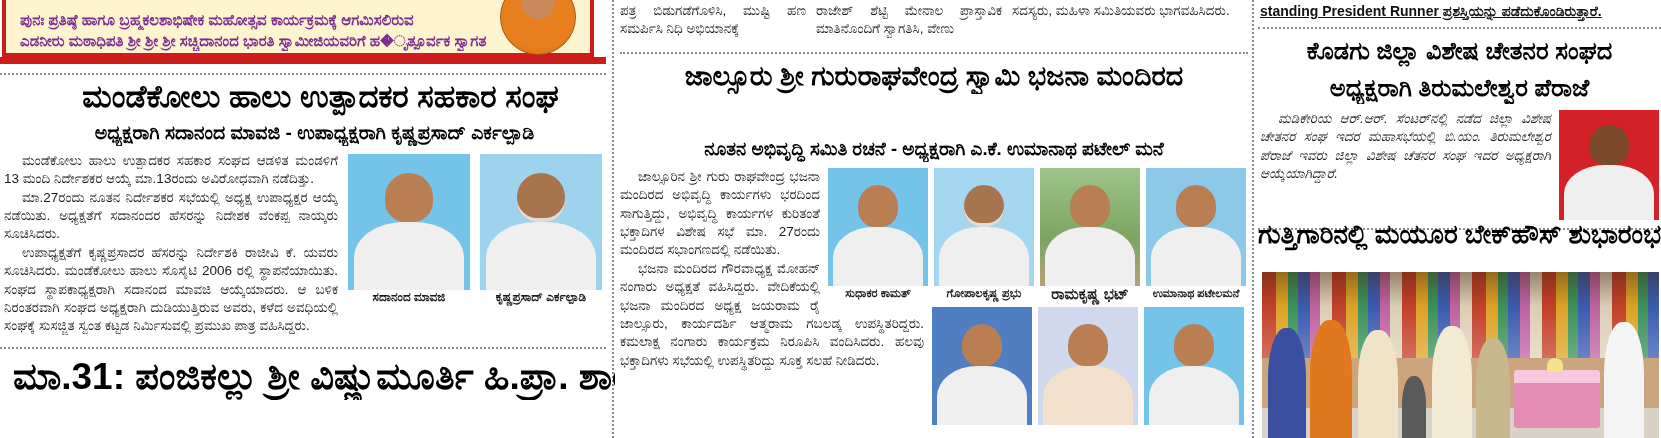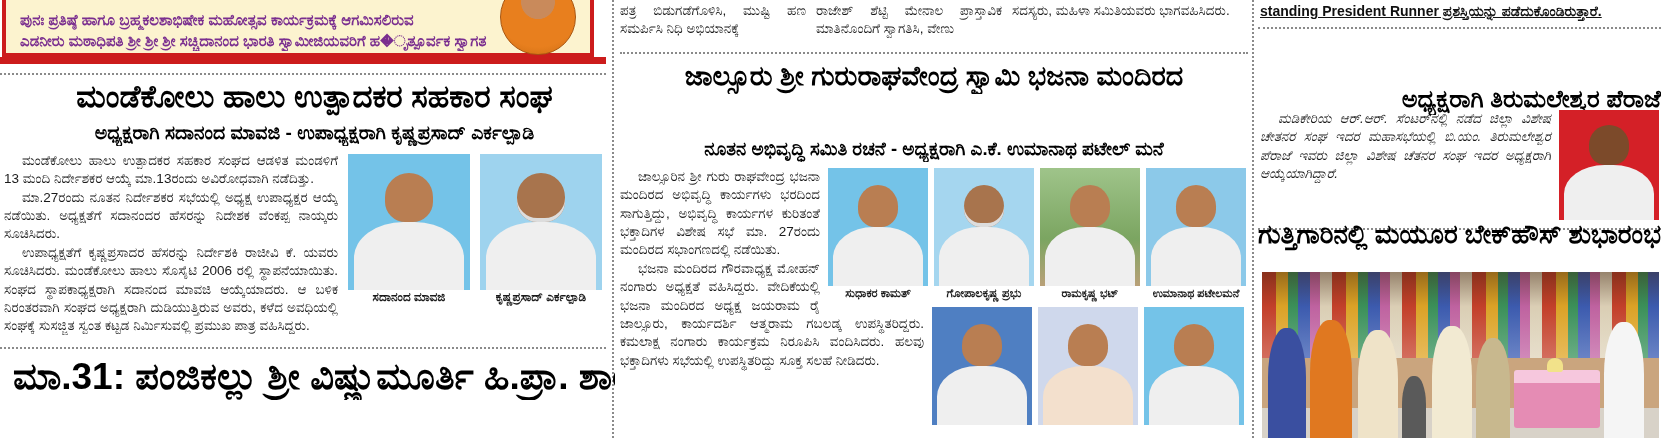--- a/index.html
+++ b/index.html
@@ -61,21 +61,21 @@
     <div class="banner">
       <div class="banner-inner">
         <div class="banner-line" style="margin-top:8px;">ಪುನಃ ಪ್ರತಿಷ್ಠೆ ಹಾಗೂ ಬ್ರಹ್ಮಕಲಶಾಭಿಷೇಕ ಮಹೋತ್ಸವ ಕಾರ್ಯಕ್ರಮಕ್ಕೆ ಆಗಮಿಸಲಿರುವ</div>
         <div class="banner-line">ಎಡನೀರು ಮಠಾಧಿಪತಿ ಶ್ರೀ ಶ್ರೀ ಶ್ರೀ ಸಚ್ಚಿದಾನಂದ ಭಾರತಿ ಸ್ವಾಮೀಜಿಯವರಿಗೆ ಹ�ೃತ್ಪೂರ್ವಕ ಸ್ವಾಗತ</div>
         <div class="swami"></div>
       </div>
     </div>
     <div class="redbar"></div>
     <div class="hrule" style="left:0;top:73px;width:606px;"></div>
 
-    <div class="headline" style="top:78px;font-size:31px;line-height:38px;">ಮಂಡೆಕೋಲು ಹಾಲು ಉತ್ಪಾದಕರ ಸಹಕಾರ ಸಂಘ</div>
+    <div class="headline" style="top:78px;font-size:31px;line-height:38px;margin-left:6px;">ಮಂಡೆಕೋಲು ಹಾಲು ಉತ್ಪಾದಕರ ಸಹಕಾರ ಸಂಘ</div>
     <div class="headline" style="top:120px;font-size:19px;line-height:26px;">ಅಧ್ಯಕ್ಷರಾಗಿ ಸದಾನಂದ ಮಾವಜಿ - ಉಪಾಧ್ಯಕ್ಷರಾಗಿ ಕೃಷ್ಣಪ್ರಸಾದ್ ಎರ್ಕಲ್ಪಾಡಿ</div>
 
     <div style="position:absolute;left:4px;top:152px;width:600px;height:192px;overflow:hidden;" class="body-text">
       <div style="float:right;width:258px;margin:2px 0 2px 8px;">
         <div class="fig" style="width:126px;">
           <div class="portrait" style="width:122px;height:136px;margin:0 auto;"></div>
           <div class="cap">ಸದಾನಂದ ಮಾವಜಿ</div>
         </div>
         <div class="fig" style="width:126px;margin-left:6px;">
           <div class="portrait elder" style="width:122px;height:136px;margin:0 auto;background:#9ed3ee;"></div>
@@ -109,21 +109,21 @@
         <div class="fig" style="width:104px;">
           <div class="portrait" style="width:100px;height:118px;margin:0 auto;"></div>
           <div class="cap" style="font-size:11.5px;">ಸುಧಾಕರ ಕಾಮತ್</div>
         </div>
         <div class="fig" style="width:104px;margin-left:2px;">
           <div class="portrait elder" style="width:100px;height:118px;margin:0 auto;background:#a5d6ef;"></div>
           <div class="cap" style="font-size:11.5px;">ಗೋಪಾಲಕೃಷ್ಣ ಪ್ರಭು</div>
         </div>
         <div class="fig" style="width:104px;margin-left:2px;">
           <div class="portrait outdoor" style="width:100px;height:118px;margin:0 auto;"></div>
-          <div class="cap" style="font-size:11px;">ರಾಮಕೃಷ್ಣ ಭಟ್</div>
+          <div class="cap" style="font-size:15px;">ರಾಮಕೃಷ್ಣ ಭಟ್</div>
         </div>
         <div class="fig" style="width:104px;margin-left:2px;">
           <div class="portrait" style="width:100px;height:118px;margin:0 auto;background:#8cc9e9;"></div>
           <div class="cap" style="font-size:11px;">ಉಮಾನಾಥ ಪಟೇಲಮನೆ</div>
         </div>
       </div>
 
       <div style="float:right;clear:right;width:318px;margin:6px 0 0 6px;">
         <div class="fig" style="width:104px;">
           <div class="portrait darkblue" style="width:100px;height:118px;margin:0 auto;"></div>
@@ -139,21 +139,22 @@
       <p>ಜಾಲ್ಸೂರಿನ ಶ್ರೀ ಗುರು ರಾಘವೇಂದ್ರ ಭಜನಾ ಮಂದಿರದ ಅಭಿವೃದ್ಧಿ ಕಾರ್ಯಗಳು ಭರದಿಂದ ಸಾಗುತ್ತಿದ್ದು, ಅಭಿವೃದ್ಧಿ ಕಾರ್ಯಗಳ ಕುರಿತಂತೆ ಭಕ್ತಾದಿಗಳ ವಿಶೇಷ ಸಭೆ ಮಾ. 27ರಂದು ಮಂದಿರದ ಸಭಾಂಗಣದಲ್ಲಿ ನಡೆಯಿತು.</p>
       <p>ಭಜನಾ ಮಂದಿರದ ಗೌರವಾಧ್ಯಕ್ಷ ಮೋಹನ್ ನಂಗಾರು ಅಧ್ಯಕ್ಷತೆ ವಹಿಸಿದ್ದರು. ವೇದಿಕೆಯಲ್ಲಿ ಭಜನಾ ಮಂದಿರದ ಅಧ್ಯಕ್ಷ ಜಯರಾಮ ರೈ ಜಾಲ್ಸೂರು, ಕಾರ್ಯದರ್ಶಿ ಆತ್ಮರಾಮ ಗಬಲಡ್ಕ ಉಪಸ್ಥಿತರಿದ್ದರು. ಕಮಲಾಕ್ಷ ನಂಗಾರು ಕಾರ್ಯಕ್ರಮ ನಿರೂಪಿಸಿ ವಂದಿಸಿದರು. ಹಲವು ಭಕ್ತಾದಿಗಳು ಸಭೆಯಲ್ಲಿ ಉಪಸ್ಥಿತರಿದ್ದು ಸೂಕ್ತ ಸಲಹೆ ನೀಡಿದರು.</p>
     </div>
   </div>
 
   <div class="col" style="left:1258px;width:403px;">
 
     <div style="position:absolute;left:2px;top:2px;width:399px;font-size:14px;font-weight:bold;line-height:19px;text-decoration:underline;">standing President Runner ಪ್ರಶಸ್ತಿಯನ್ನು ಪಡೆದುಕೊಂಡಿರುತ್ತಾರೆ.</div>
     <div class="hrule" style="left:0;top:27px;width:403px;"></div>
 
-    <div class="headline" style="top:82px;font-size:24px;line-height:33px;text-align:right;">ಅಧ್ಯಕ್ಷರಾಗಿ ತಿರುಮಲೇಶ್ವರ ಪೆರಾಜೆ</div>
+    <div class="headline" style="top:34px;font-size:24px;line-height:33px;">ಕೊಡಗು ಜಿಲ್ಲಾ ವಿಶೇಷ ಚೇತನರ ಸಂಘದ</div>
+    <div class="headline" style="top:71px;font-size:24px;line-height:33px;">ಅಧ್ಯಕ್ಷರಾಗಿ ತಿರುಮಲೇಶ್ವರ ಪೆರಾಜೆ</div>
 
     <div style="position:absolute;left:2px;top:110px;width:399px;height:116px;overflow:hidden;font-style:italic;" class="body-text">
       <div style="float:right;width:100px;height:110px;margin:0 0 2px 8px;">
         <div class="portrait redbg" style="width:100px;height:110px;"></div>
       </div>
       <p>ಮಡಿಕೇರಿಯ ಆರ್.ಆರ್. ಸೆಂಟರ್‌ನಲ್ಲಿ ನಡೆದ ಜಿಲ್ಲಾ ವಿಶೇಷ ಚೇತನರ ಸಂಘ ಇದರ ಮಹಾಸಭೆಯಲ್ಲಿ ಬಿ.ಯಂ. ತಿರುಮಲೇಶ್ವರ ಪೆರಾಜೆ ಇವರು ಜಿಲ್ಲಾ ವಿಶೇಷ ಚೆತನರ ಸಂಘ ಇದರ ಅಧ್ಯಕ್ಷರಾಗಿ ಆಯ್ಕೆಯಾಗಿದ್ದಾರೆ.</p>
     </div>
 
     <div class="hrule" style="left:0;top:228px;width:403px;"></div>
     <div class="headline" style="top:217px;font-size:26px;line-height:34px;">ಗುತ್ತಿಗಾರಿನಲ್ಲಿ ಮಯೂರ ಬೇಕ್‌ಹೌಸ್ ಶುಭಾರಂಭ</div>

